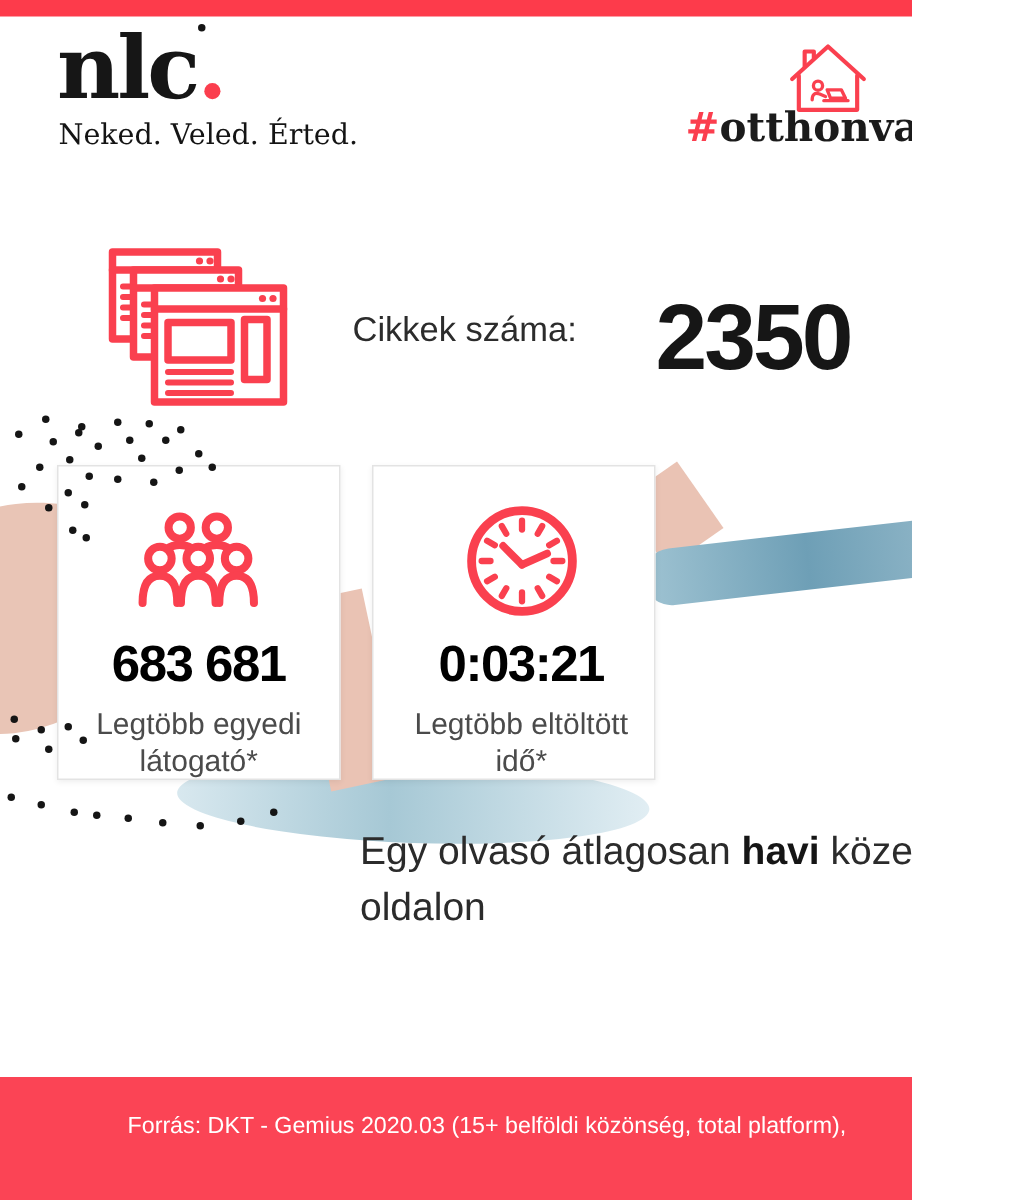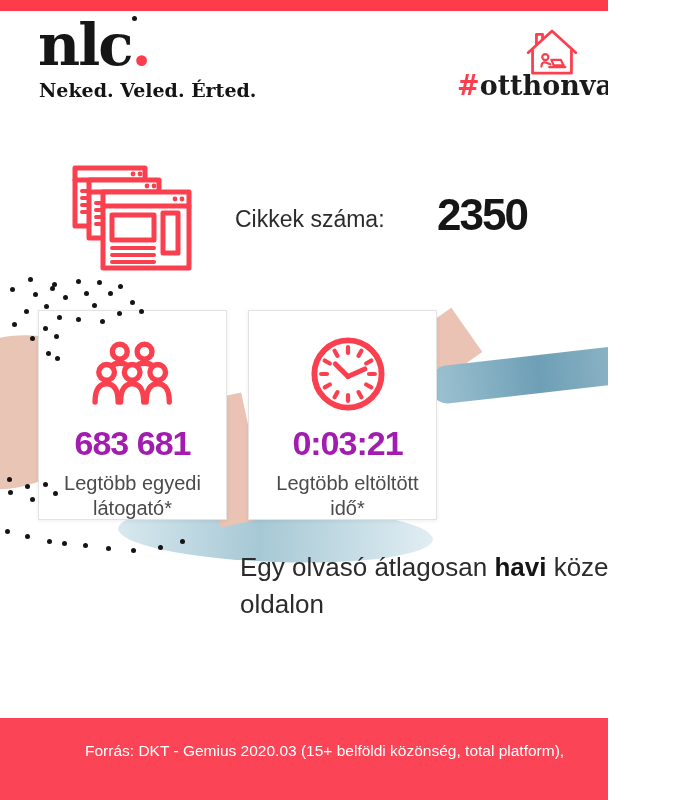--- a/index.html
+++ b/index.html
@@ -8,31 +8,31 @@
   
   .topbar{position:absolute;left:0;top:0;width:688px;height:11px;background:#fd3b4b;z-index:6;}
   .footer{position:absolute;left:0;bottom:0;width:688px;height:82px;background:#fb4455;z-index:6;
           box-sizing:border-box;padding:19px 10px 0 85px;color:#ffffff;font-size:15.5px;line-height:27px;}
   .footer .gap{display:inline-block;width:22px;}
   
   .logo{position:absolute;left:38px;top:16px;z-index:5;font-family:"DejaVu Serif","Liberation Serif",serif;
         font-weight:bold;font-size:58px;letter-spacing:-2px;color:#161616;line-height:1;}
   .logo .dot{color:#fb3e4e;}
   .tagline{position:absolute;left:39px;top:79px;z-index:5;font-family:"DejaVu Serif","Liberation Serif",serif;
-        font-weight:bold;font-size:19px;color:#141414;}
+        font-weight:normal;font-size:19px;color:#141414;}
   .badge-icon{position:absolute;left:524px;top:26px;z-index:5;}
   .hashtag{position:absolute;left:457px;top:70px;z-index:5;font-family:"DejaVu Serif","Liberation Serif",serif;
         font-weight:bold;font-size:27px;color:#1b1b1b;}
   .hashtag .hash{color:#fb3e4e;}
   
   .month-title{position:absolute;left:0;top:131px;width:660px;text-align:center;z-index:5;
         font-size:34px;font-weight:bold;color:#1d1d1d;}
   .browser-icon{position:absolute;left:72px;top:165px;z-index:5;}
   .articles-label{position:absolute;left:235px;top:206px;z-index:5;font-size:23px;color:#2c2c2c;}
-  .articles-value{position:absolute;left:437px;top:190px;z-index:5;font-size:44px;font-weight:bold;
+  .articles-value{position:absolute;left:437px;top:190px;z-index:5;font-size:62px;font-weight:bold;
         letter-spacing:-2px;color:#161616;}
   
   .blob-left{position:absolute;left:-78px;top:336px;width:186px;height:150px;background:#e9c5b6;
         border-radius:48% 52% 55% 45% / 55% 48% 52% 45%;transform:rotate(-15deg);z-index:1;}
   .stripe-mid{position:absolute;left:207px;top:396px;width:48px;height:128px;background:#eac3b4;
         transform:rotate(-12deg);z-index:1;}
   .stripe-top{position:absolute;left:425px;top:316px;width:46px;height:54px;background:#eac3b4;
         transform:rotate(-35deg);z-index:1;}
   .blue-stroke{position:absolute;left:428px;top:352px;width:276px;height:38px;border-radius:22px;
         background:linear-gradient(90deg,#9fc3d2,#6e9fb6 40%,#8db4c6 70%,#b7d6e0);
@@ -41,21 +41,21 @@
         clip-path:polygon(0 28%,100% 3%,100% 88%,48% 100%,0 62%);z-index:1;}
   .swirl{position:absolute;left:118px;top:506px;width:315px;height:56px;border-radius:50%;
         background:linear-gradient(90deg,rgba(214,231,238,.95),#a6c8d5 45%,rgba(222,236,242,.9));
         transform:rotate(2deg);z-index:1;}
   .dot{position:absolute;width:5px;height:5px;border-radius:50%;background:#151515;z-index:5;}
   
   .card{position:absolute;top:310px;width:189px;height:210px;background:#ffffff;z-index:2;
         border:1px solid #e3e3e3;box-shadow:0 1px 4px rgba(0,0,0,.07);box-sizing:border-box;
         text-align:center;}
   .card .icon-box{height:102px;display:flex;align-items:center;justify-content:center;margin-top:12px;}
-  .card .value{font-size:34px;font-weight:bold;color:#a21caf;letter-spacing:-1px;line-height:36px;}
+  .card .value{font-size:34px;font-weight:bold;color:#000000;letter-spacing:-1px;line-height:36px;}
   .card .label{margin-top:10px;font-size:20px;line-height:25px;color:#4b4b4b;padding:0 10px;}
   
   .laptop{position:absolute;left:64px;top:556px;width:122px;height:104px;z-index:5;}
   .laptop-text{position:absolute;left:20px;top:12px;width:82px;text-align:center;}
   .laptop-text .min{display:block;font-size:33px;font-weight:bold;color:#2c2c2c;line-height:34px;}
   .laptop-text .unit{display:block;font-size:18px;color:#555;line-height:20px;}
   .reading{position:absolute;left:240px;top:548px;width:420px;z-index:5;color:#2b2b2b;font-size:26px;}
   .reading .l1{line-height:38px;}
   .reading .l2{line-height:42px;}
   .reading .l3{line-height:36px;}

